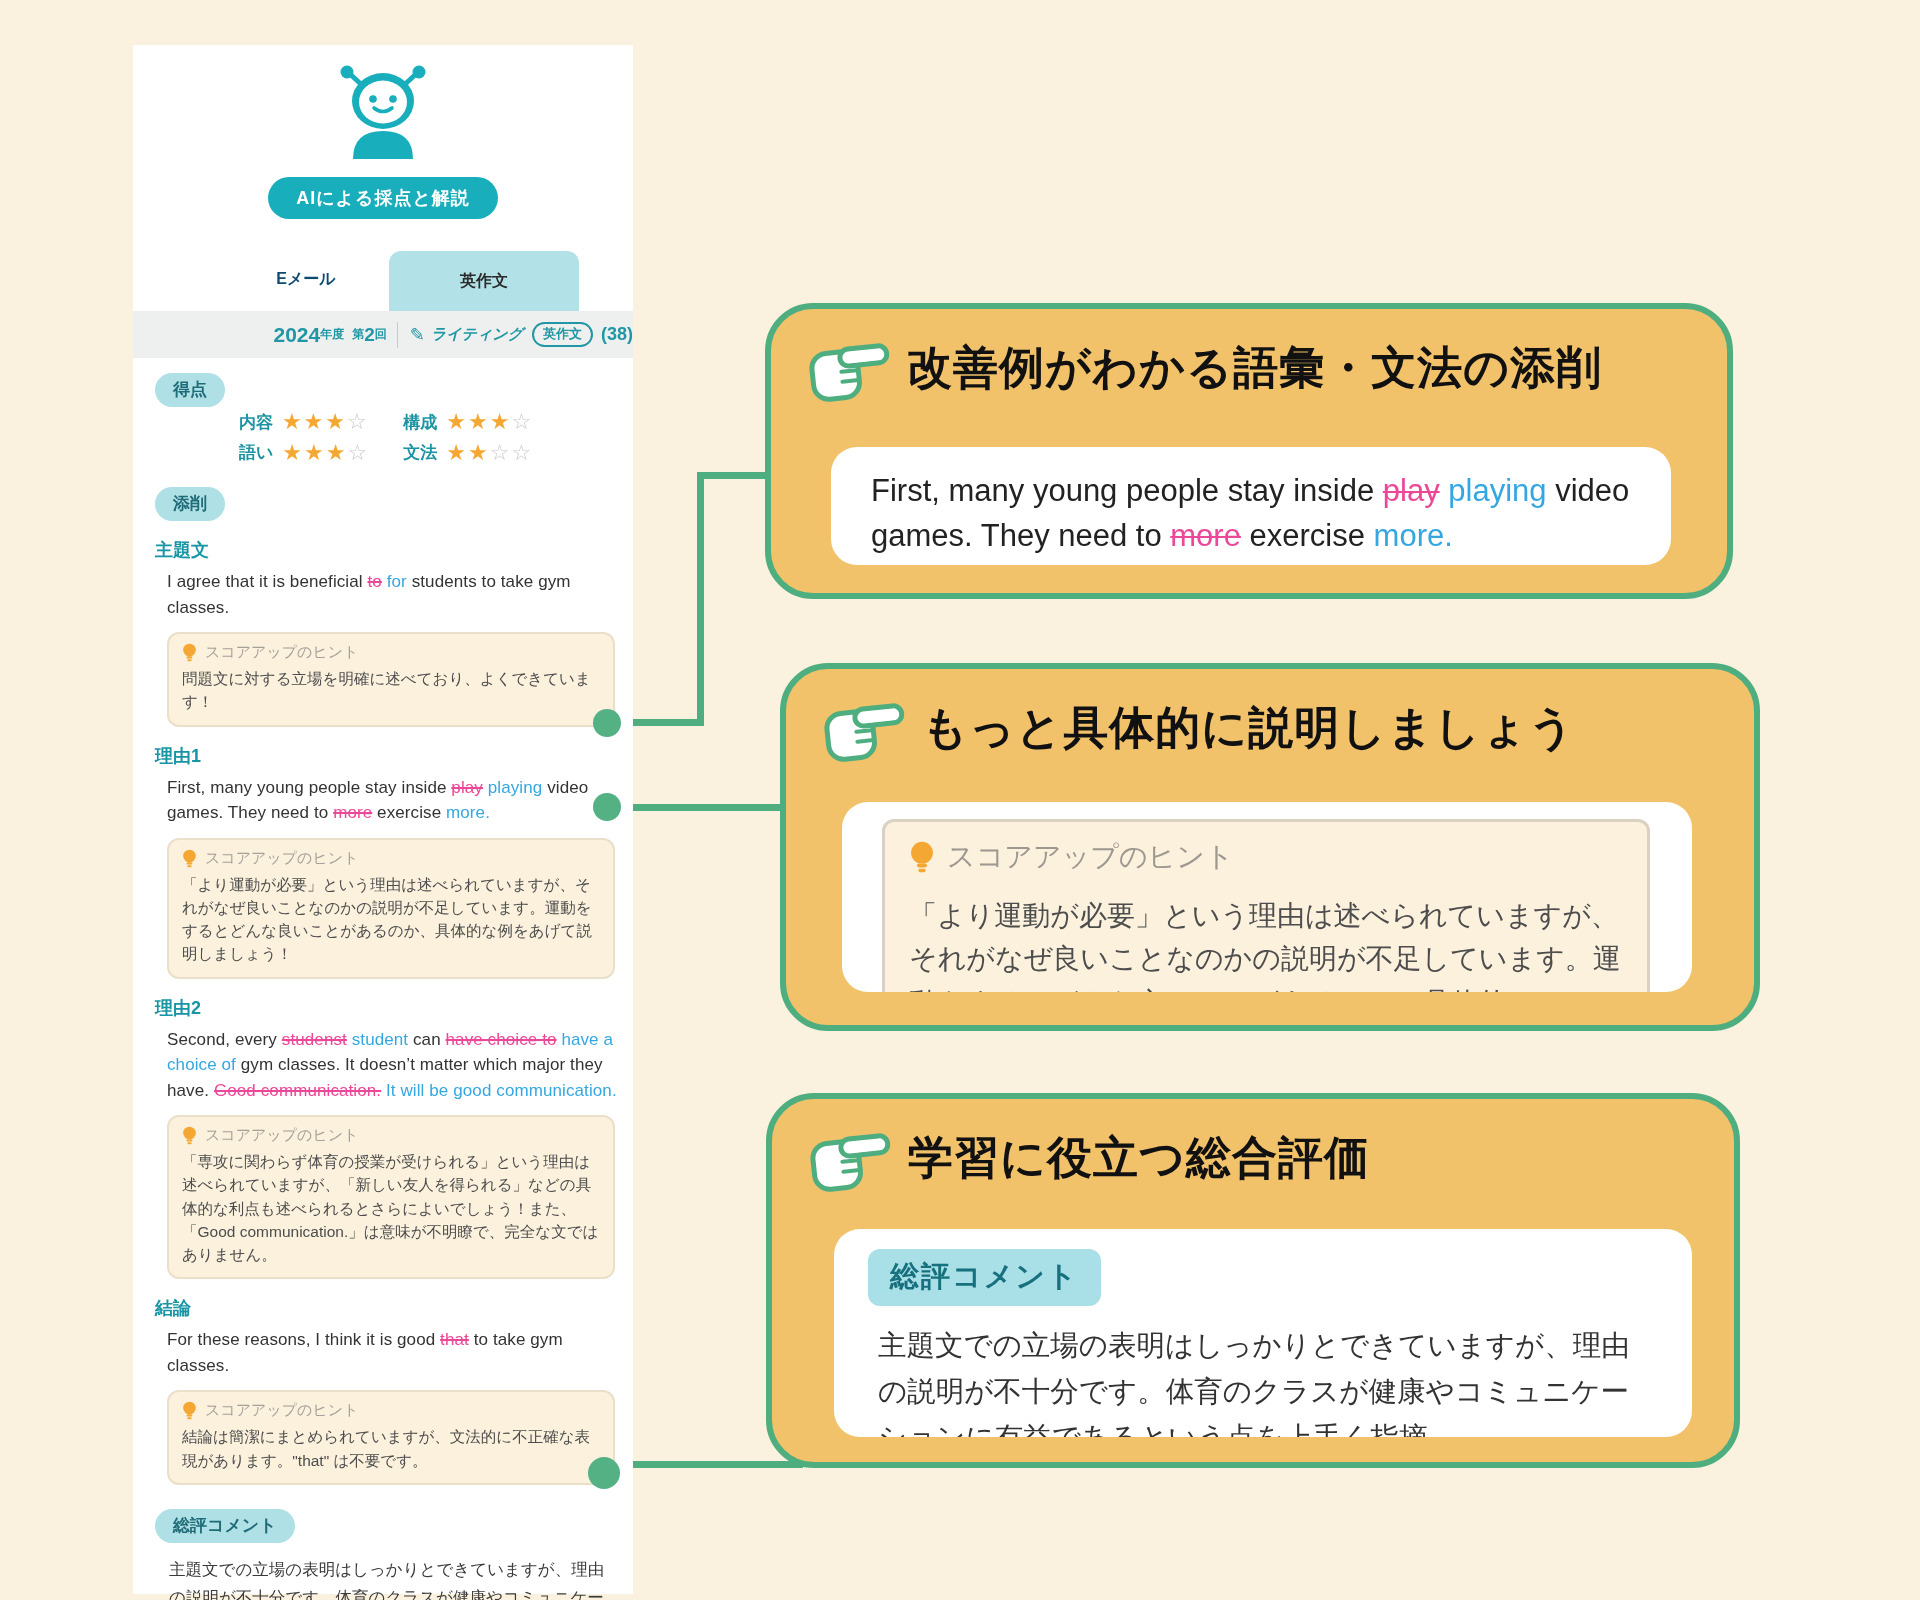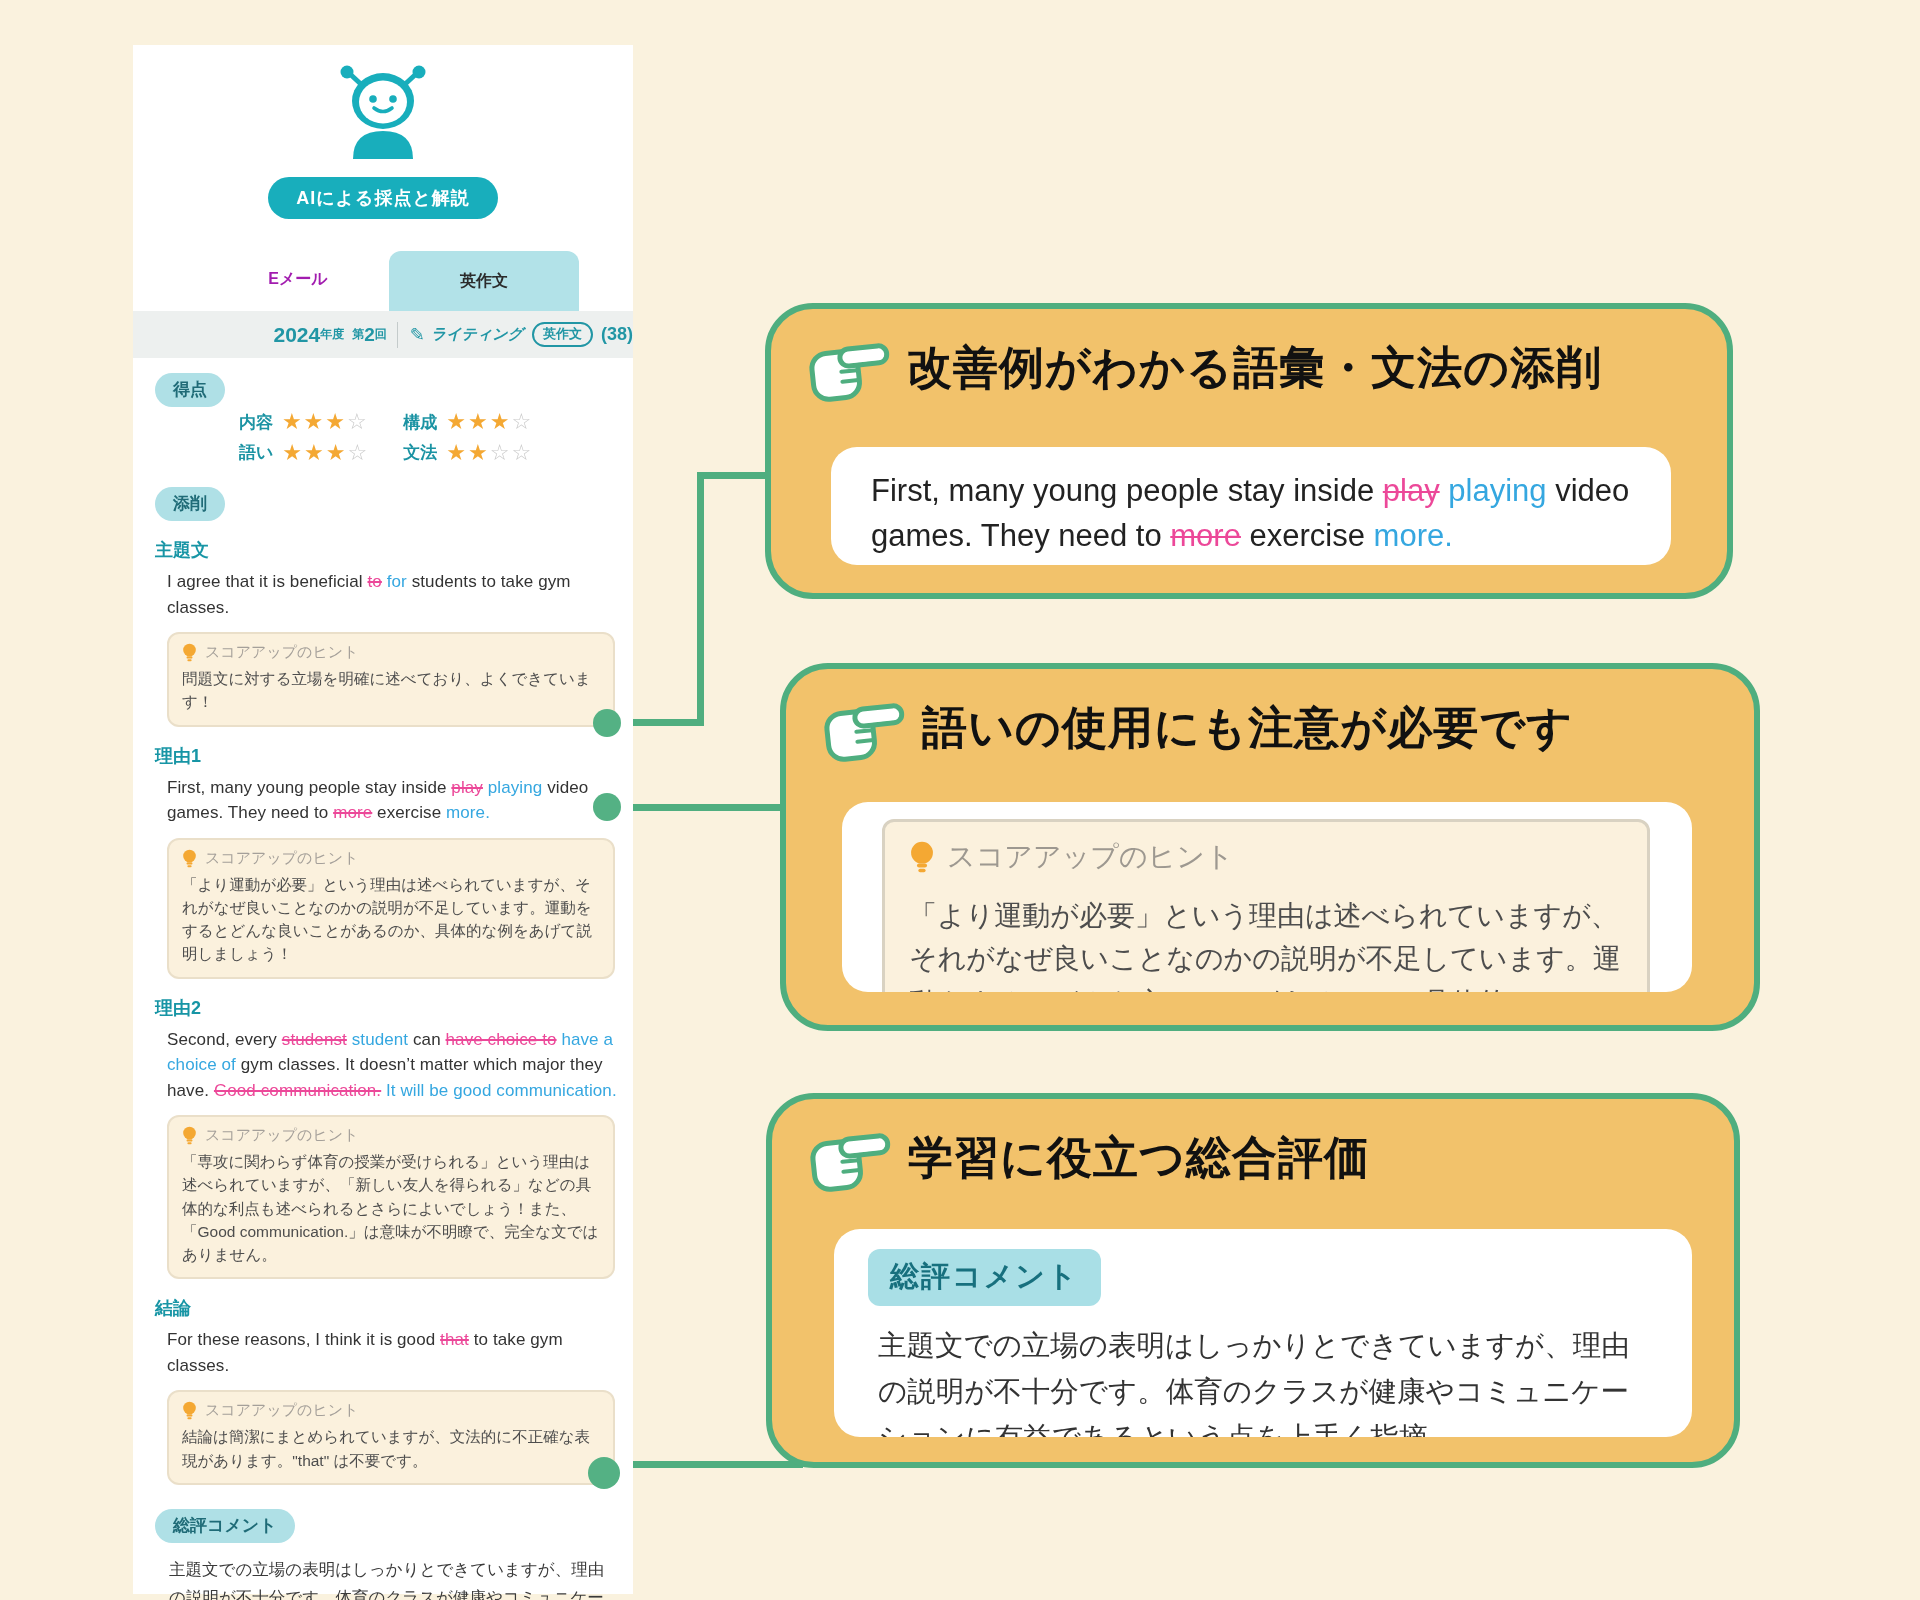--- a/index.html
+++ b/index.html
@@ -19,22 +19,22 @@
   }
   .robot { display:block; margin:20px auto 0; }
   .ai-badge-wrap { text-align:center; margin-top:16px; }
   .ai-badge {
     display:inline-block; background:#18AEBC; color:#fff;
     font-weight:bold; font-size:18px; letter-spacing:1px;
     padding:9px 28px; border-radius:22px;
   }
   .tabs { position:relative; margin-top:30px; height:62px; }
   .tab-email {
-    position:absolute; left:100px; top:20px; width:130px; text-align:center;
-    font-weight:bold; font-size:16px; color:#a21caf; cursor:pointer;
+    position:absolute; left:108px; top:20px; width:130px; text-align:center;
+    font-weight:bold; font-size:16px; color:#0c4a6e; cursor:pointer;
   }
   .tab-essay {
     position:absolute; right:54px; top:2px; width:190px; height:60px;
     background:#B2E2E8; border-radius:12px 12px 0 0;
     display:flex; align-items:center; justify-content:center;
     font-weight:bold; font-size:16px; color:#2B2B2B; cursor:pointer;
   }
   .meta-bar {
     height:47px; background:#EDF0EF; display:flex; align-items:center;
     padding-left:20px; color:#2196A5; white-space:nowrap;justify-content:flex-end;
@@ -276,21 +276,21 @@
 
 <div class="callout" style="left:780px;top:663px;width:980px;height:368px;">
   <div class="callout-head">
     <svg class="hand" width="84" height="66" viewBox="0 0 84 66">
       <rect x="5" y="16" width="46" height="46" rx="15" fill="#fff" stroke="#4FAE7F" stroke-width="5"></rect>
       <rect x="34" y="14" width="47" height="17" rx="8.5" fill="#fff" stroke="#4FAE7F" stroke-width="5"></rect>
       <rect x="38" y="18" width="40" height="10" rx="5" fill="#fff"></rect>
       <line x1="34" y1="36" x2="50" y2="36" stroke="#4FAE7F" stroke-width="4" stroke-linecap="round"></line>
       <line x1="34" y1="46" x2="50" y2="46" stroke="#4FAE7F" stroke-width="4" stroke-linecap="round"></line>
     </svg>
-    <span class="callout-title">語いの使用にも注意が必要です</span>
+    <span class="callout-title">もっと具体的に説明しましょう</span>
   </div>
   <div class="white-box" id="c2-box">
     <div class="c2-hint">
       <div class="c2-hint-head">
         <svg width="26" height="34" viewBox="0 0 15 19">
             <circle cx="7.5" cy="7" r="6.3" fill="#F4A833"></circle>
             <rect x="4.6" y="13.2" width="5.8" height="2.4" rx="1.2" fill="#F4A833"></rect>
             <rect x="5.4" y="16.3" width="4.2" height="2" rx="1" fill="#F4A833"></rect>
           </svg>
         <span>スコアアップのヒント</span>

